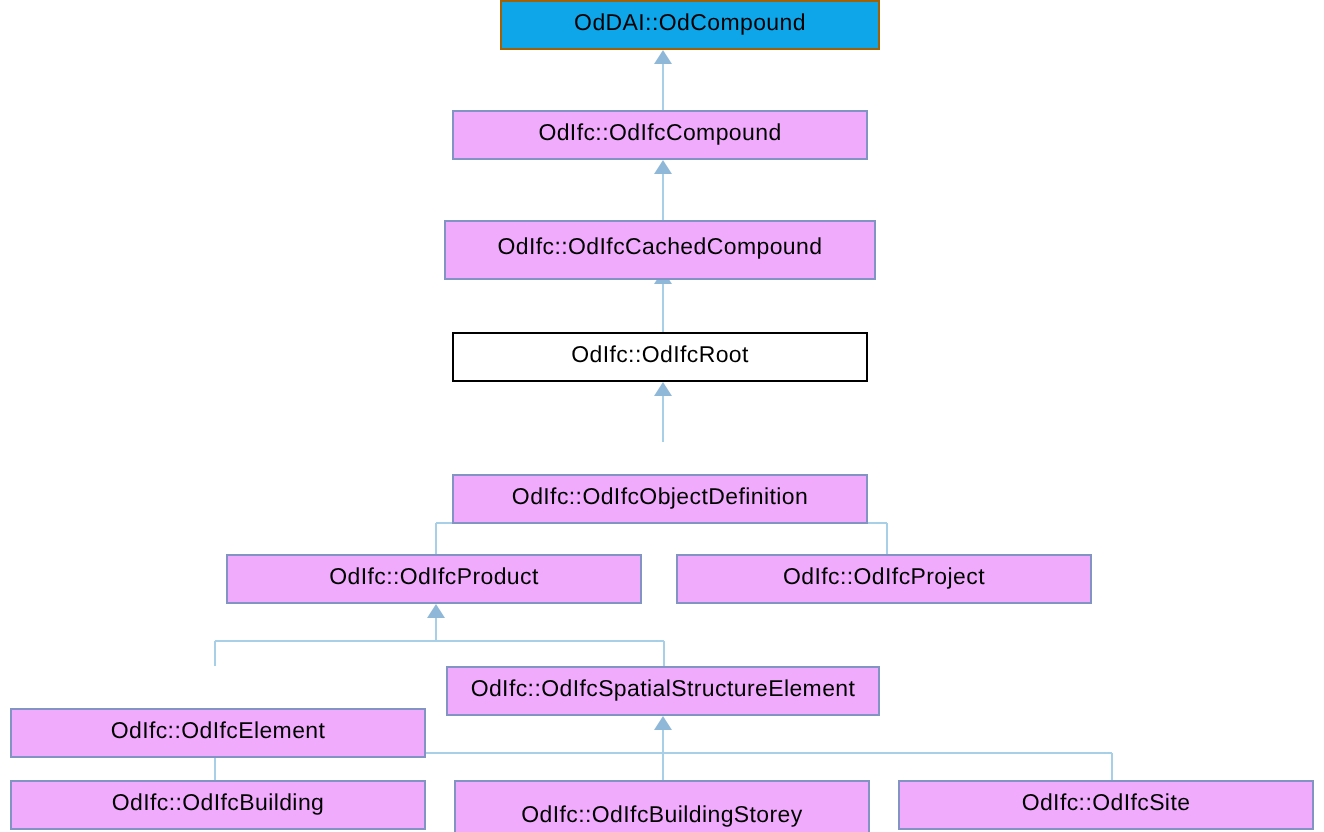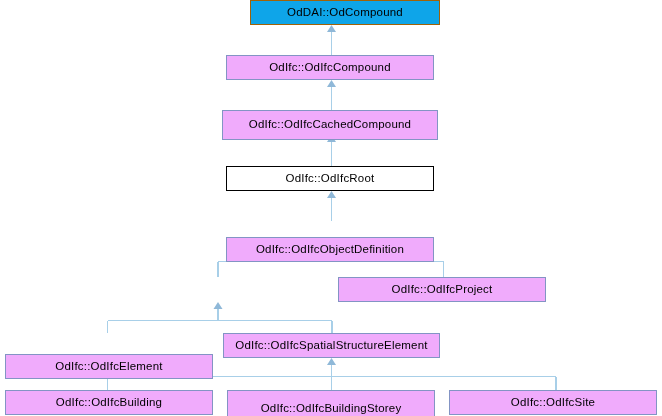--- a/index.html
+++ b/index.html
@@ -108,20 +108,23 @@
   </div>
 
   <div class="node current" style="left:226px;top:166px;width:208px;height:25px;justify-content:center;">
     <span class="node-label">OdIfc::OdIfcRoot</span>
   </div>
 
   <div class="node derived" style="left:226px;top:221px;width:208px;height:25px;margin-top:16px;">
     <span class="node-label">OdIfc::OdIfcObjectDefinition</span>
   </div>
 
+  <div class="node derived" style="left:113px;top:277px;width:208px;height:25px;">
+    <span class="node-label">OdIfc::OdIfcProduct</span>
+  </div>
 
   <div class="node derived" style="left:338px;top:277px;width:208px;height:25px;">
     <span class="node-label">OdIfc::OdIfcProject</span>
   </div>
 
   <div class="node derived" style="left:5px;top:333px;width:208px;height:25px;margin-top:21px;">
     <span class="node-label">OdIfc::OdIfcElement</span>
   </div>
 
   <div class="node derived" style="left:5px;top:390px;width:208px;height:25px;">

